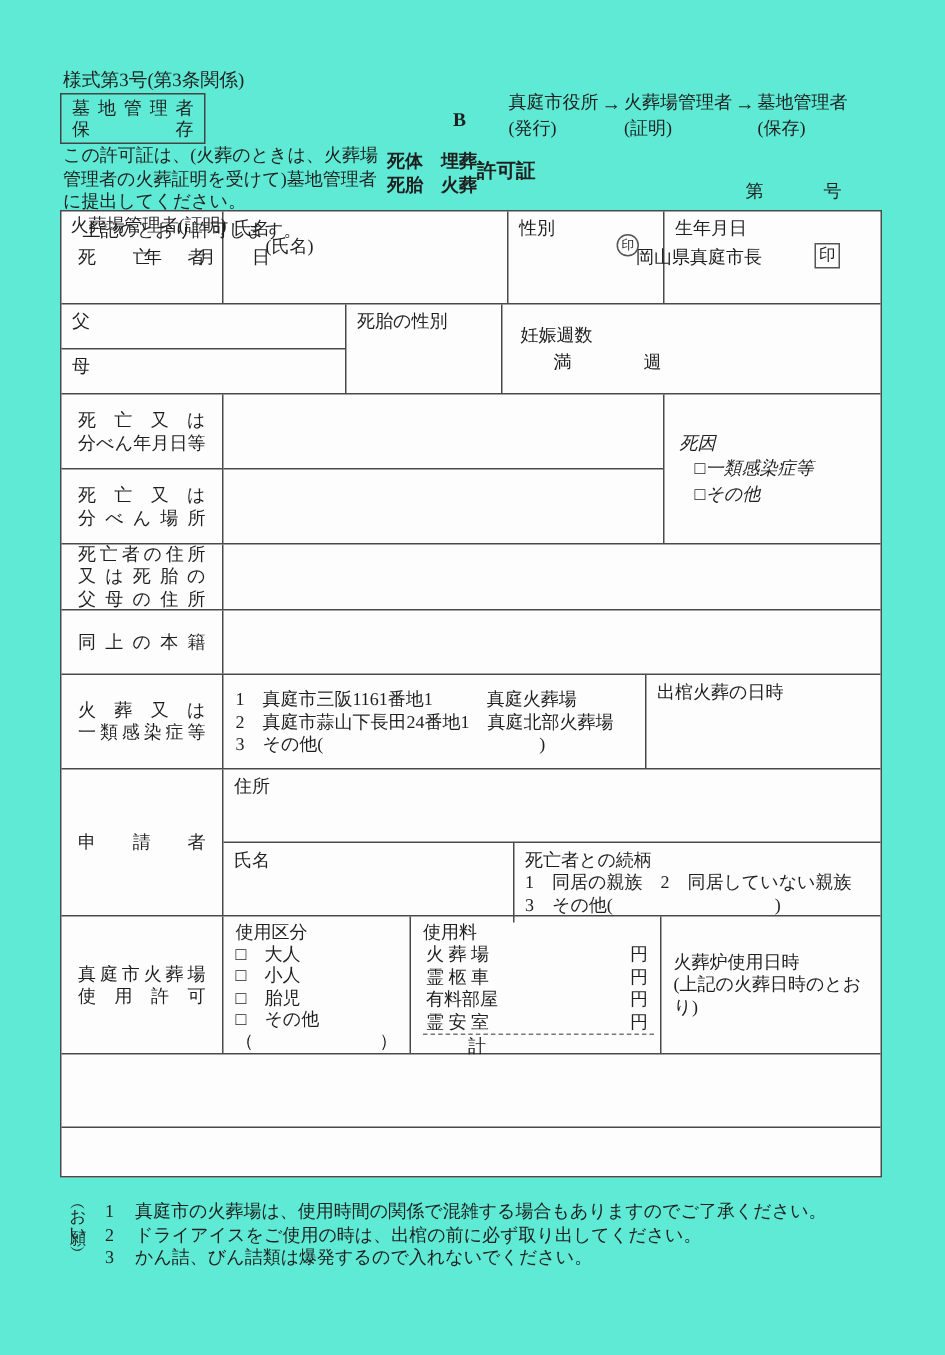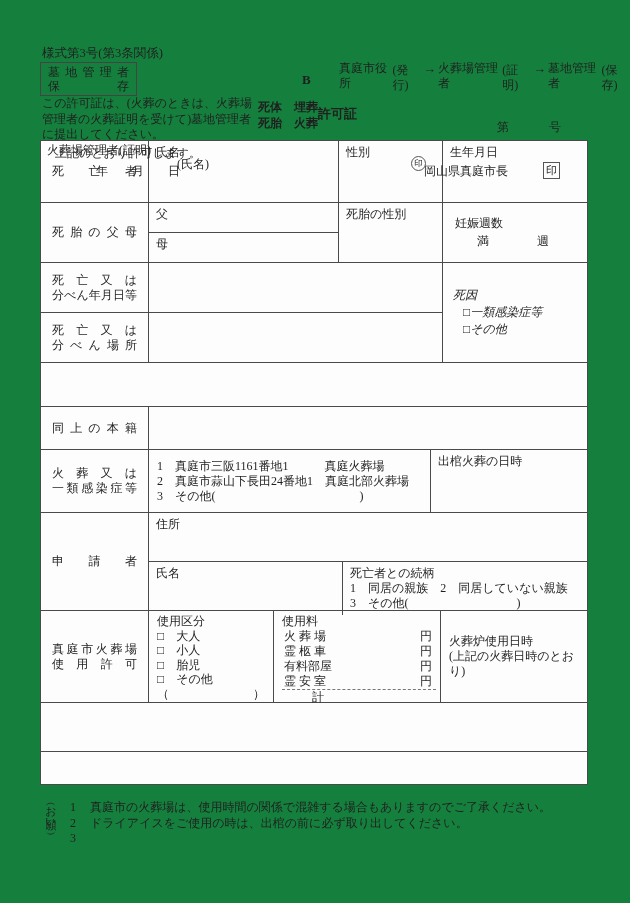--- a/index.html
+++ b/index.html
@@ -1,29 +1,29 @@
 <!DOCTYPE html>
 <html><head>
 <meta charset="utf-8">
 <style>
   * { box-sizing: border-box; margin: 0; padding: 0; }
   body { background: #ffffff; font-family: "Liberation Serif", "DejaVu Serif", serif; color: #1f1f1f; }
-  #page { position: relative; width: 630px; height: 903px; background: #15803d; overflow: hidden; font-size: 12px; line-height: 1.25; }
+  #page { position: relative; width: 630px; height: 903px; background: #5eead4; overflow: hidden; font-size: 12px; line-height: 1.25; }
   .abs { position: absolute; }
   .bold { font-weight: bold; }
   .just { text-align: justify; text-align-last: justify; }
   .nowrap { white-space: nowrap; }
 
   
   .form-no { left: 42px; top: 46px; font-size: 12.5px; }
   .keep-box { left: 40px; top: 62px; width: 97px; height: 34px; border: 1px solid #444; padding: 2px 7px; }
   .keep-box div { line-height: 14px; }
   .b-mark { left: 302px; top: 72px; font-size: 13px; }
   .flow { left: 339px; top: 61px; display: flex; align-items: flex-start; }
-  .station { display: flex; flex-direction: row; }
+  .station { display: flex; flex-direction: column; }
   .station .role { margin-top: 2px; }
   .arrow { padding: 0 2px; font-size: 13px; line-height: 15px; }
   .instr { left: 42px; top: 96px; width: 220px; word-break: break-all; line-height: 1.3; }
   .kind { left: 258px; top: 99px; line-height: 16px; }
   .permit-title { left: 318px; top: 106px; font-size: 13px; }
   .no-line { left: 497px; top: 120px; width: 64px; display: flex; justify-content: space-between; }
 
   
   .tbl { position: absolute; left: 40px; top: 140px; width: 548px; border: 1px solid #4a4a4a; background: #fdfdfd; }
   .trow { display: flex; border-bottom: 1px solid #4a4a4a; }
@@ -103,23 +103,20 @@
       </div>
       <div class="cell" style="flex:0 0 104px;">
         <span>性別</span>
       </div>
       <div class="cell" style="flex:0 0 145px;">
         <span>生年月日</span>
       </div>
     </div>
 
     <div class="trow" style="height:60px;">
-      <div class="cell lblcol">
-        <div class="just">死胎の父母</div>
-      </div>
       <div class="cell stack" style="flex:0 0 190px;">
         <div class="subrow sub" style="flex:1;">
           <span>父</span>
         </div>
         <div class="subrow" style="flex:1;">
           <span>母</span>
         </div>
       </div>
       <div class="cell" style="flex:0 0 104px;">
         <span>死胎の性別</span>
@@ -150,20 +147,25 @@
         <div style="padding-left:10px; margin-top:2px;">
           <span>□</span><span>一類感染症等</span>
         </div>
         <div style="padding-left:10px; margin-top:2px;">
           <span>□</span><span>その他</span>
         </div>
       </div>
     </div>
 
     <div class="trow" style="height:44px;">
+      <div class="cell lblcol" style="padding:2px 11px;">
+        <div class="just">死亡者の住所</div>
+        <div class="just">又は死胎の</div>
+        <div class="just">父母の住所</div>
+      </div>
       <div class="cell" style="flex:1;"></div>
     </div>
 
     <div class="trow" style="height:43px;justify-content:center;">
       <div class="cell lblcol">
         <div class="just">同上の本籍</div>
       </div>
       <div class="cell" style="flex:1;"></div>
     </div>
 
@@ -263,17 +265,18 @@
       <div class="note-item nowrap">
         <span class="note-num">1</span>
         <span>真庭市の火葬場は、使用時間の関係で混雑する場合もありますのでご了承ください。</span>
       </div>
       <div class="note-item nowrap">
         <span class="note-num">2</span>
         <span>ドライアイスをご使用の時は、出棺の前に必ず取り出してください。</span>
       </div>
       <div class="note-item nowrap">
         <span class="note-num">3</span>
+        <span>かん詰、びん詰類は爆発するので入れないでください。</span>
       </div>
     </div>
   </div>
 
 </div>
 
 </body></html>

